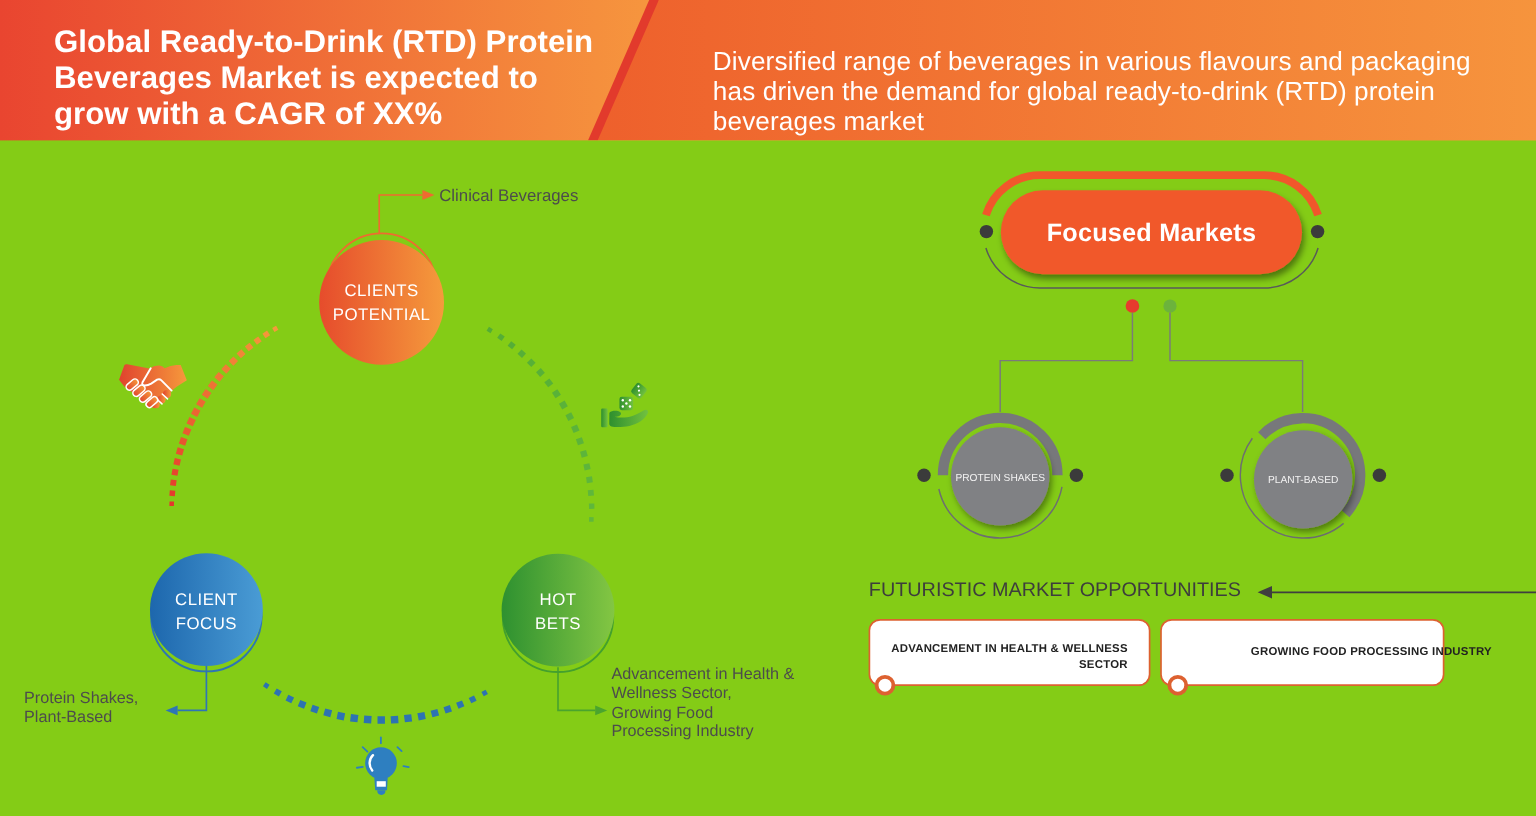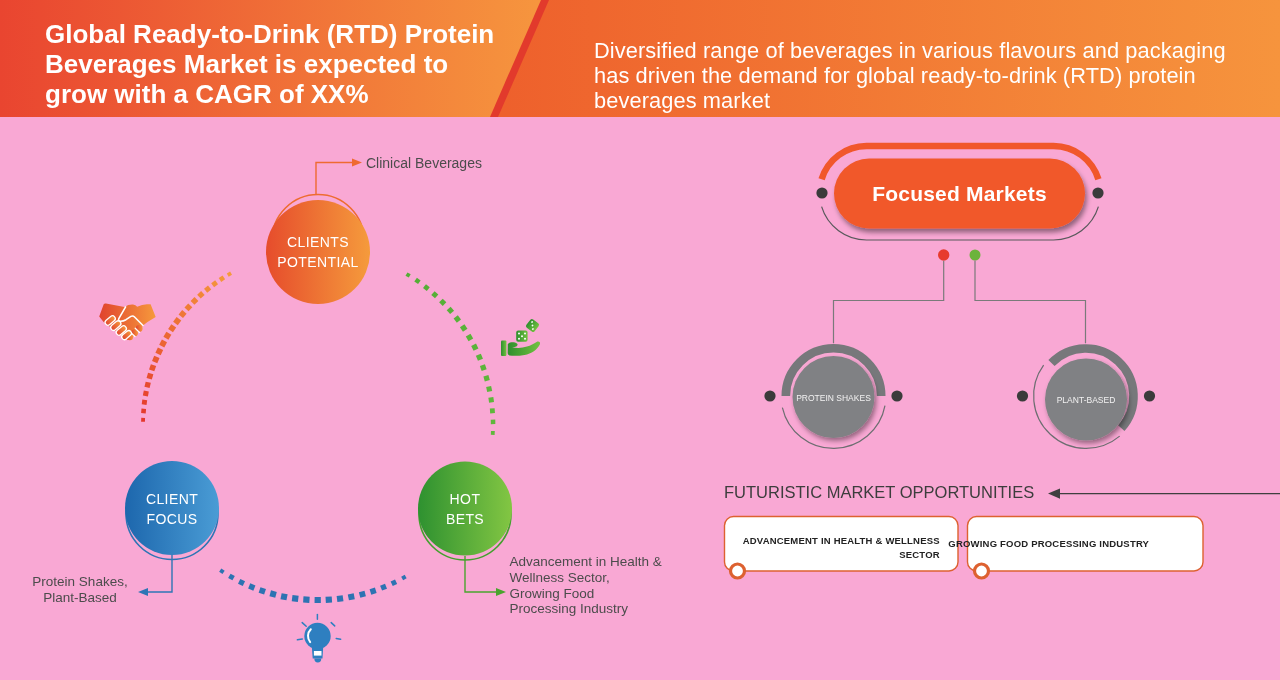--- a/index.html
+++ b/index.html
@@ -1,37 +1,37 @@
 <!DOCTYPE html>
 <html><head>
 <meta charset="utf-8">
 <style>
   html,body{margin:0;padding:0;}
-  .stage{position:relative;width:1280px;height:680px;background:#f9a8d4;overflow:hidden;
+  .stage{position:relative;width:1280px;height:680px;background:#84cc16;overflow:hidden;
          font-family:"Liberation Sans",sans-serif;}
   .hdr{position:absolute;left:0;top:0;width:1280px;height:117px;
        background:linear-gradient(90deg,#e94530 0%,#f6953e 42%,#f6953e 100%);}
   .hdr .ovr{position:absolute;left:0;top:0;width:1280px;height:117px;
        background:linear-gradient(90deg,#ee602c 39%,#f6943d 100%);
        clip-path:polygon(548px 0,1280px 0,1280px 117px,497px 117px);}
   .hdr .stripe{position:absolute;left:0;top:0;width:1280px;height:117px;
        background:#e23a2c;
        clip-path:polygon(541px 0,549px 0,498px 117px,490px 117px);}
   .hdr h1{position:absolute;left:45px;top:19px;margin:0;width:480px;
        font-size:26px;line-height:30px;font-weight:bold;color:#ffffff;letter-spacing:0px;}
   .hdr p{position:absolute;left:578px;top:23px;margin:16px;width:680px;
        font-size:21.8px;line-height:24.8px;font-weight:normal;color:#ffffff;letter-spacing:0.1px;}
   .txt{position:absolute;color:#4c4c4c;}
-  .t-blue{left:20px;top:573.5px;width:120px;text-align:center;font-size:13.5px;line-height:16.5px;}
+  .t-blue{left:20px;top:573.5px;width:120px;font-size:13.5px;line-height:16.5px;}
   .t-green{left:509.5px;top:554px;width:180px;font-size:13.5px;line-height:15.8px;}
   .fut{position:absolute;left:724px;top:483px;font-size:16.5px;color:#3d3d3d;letter-spacing:0px;}
   .box1t{position:absolute;left:724.5px;top:521px;width:233.5px;height:54.5px;
        display:flex;align-items:center;justify-content:center;text-align:right;
        font-size:9.5px;font-weight:bold;line-height:14px;letter-spacing:0.2px;color:#222222;}
-  .box2t{position:absolute;left:931px;top:517px;width:235.5px;height:54.5px;
+  .box2t{position:absolute;left:1025px;top:517px;width:235.5px;height:54.5px;
        display:flex;align-items:center;justify-content:center;text-align:center;
        font-size:9.5px;font-weight:bold;line-height:14px;letter-spacing:0.2px;color:#222222;}
   svg.art{position:absolute;left:0;top:0;}
 </style>
 </head>
 <body>
 <div class="stage">
   <div class="hdr">
     <div class="ovr"></div>
     <div class="stripe"></div>

